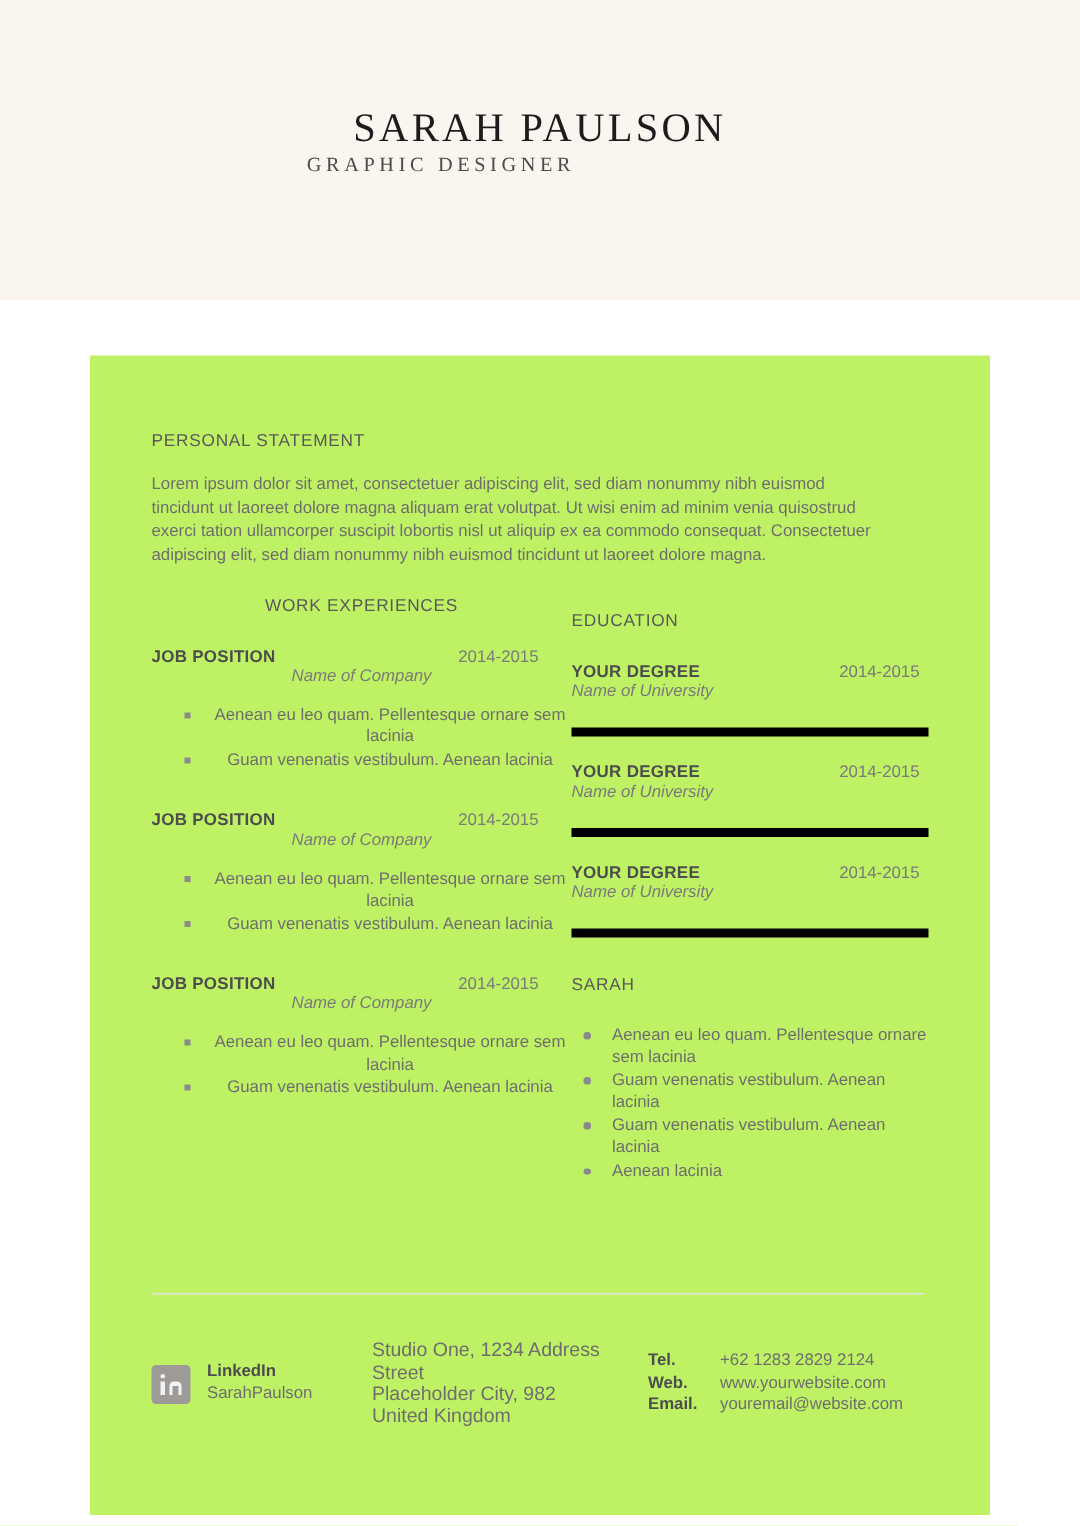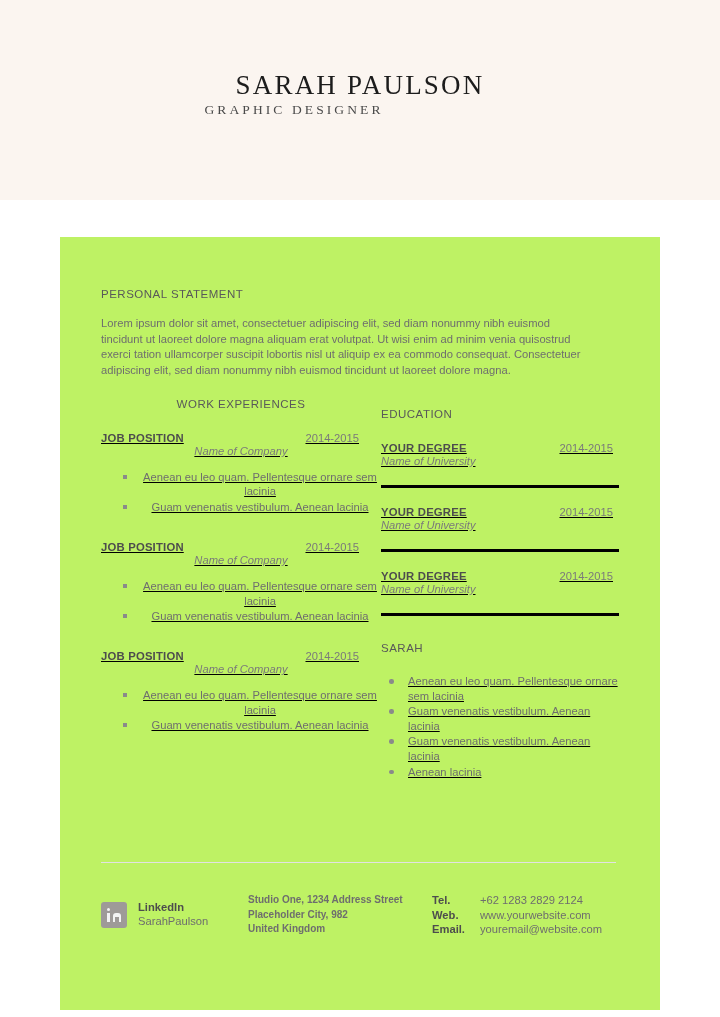--- a/index.html
+++ b/index.html
@@ -90,21 +90,21 @@
     width: 280px;
     text-align: center;
   }
   .col-right {
     position: absolute;
     left: 321px;
     top: 171px;
     width: 238px;
   }
 
-  .items-wrap { margin-top: 22px; text-decoration: underline; }
+  .items-wrap { margin-top: 22px; }
 
   
   .entry-head {
     display: flex;
     justify-content: space-between;
     align-items: baseline;
   }
   .entry-title {
     font-size: 11.3px;
     font-weight: bold;
@@ -162,21 +162,21 @@
   }
   ul.bullets.round li {
     padding-left: 27px;
     line-height: 14.6px;
     margin-bottom: 1px;
   }
 
   
   .edu-entry {
     padding-bottom: 18px;
-    border-bottom: 3px solid #000000;
+    border-bottom: 6px solid #000000;
     margin-bottom: 18px;
   }
   .edu-entry .entry-head { width: 232px; }
 
   .skills-block { margin-top: 26px; }
   .skills-block .items-wrap { margin-top: 20px; }
 
   
   .footer-rule {
     position: absolute;
@@ -249,25 +249,24 @@
     line-height: 14.6px;
   }
   .li-handle {
     font-size: 11.2px;
     color: #6e6e6e;
     line-height: 14.6px;
   }
   .addr {
     flex: 0 0 auto;
     width: 184px;
-    font-size: 10px;
+    font-size: 13px;
     color: #6e6e6e;
     line-height: 14.6px;
     margin-top: 1px;
-    font-weight: bold;
   }
   .contact {
     flex: 0 0 auto;
     display: flex;
     margin-top: 1px;
   }
   .contact-labels {
     width: 48px;
     font-size: 11.2px;
     font-weight: bold;

